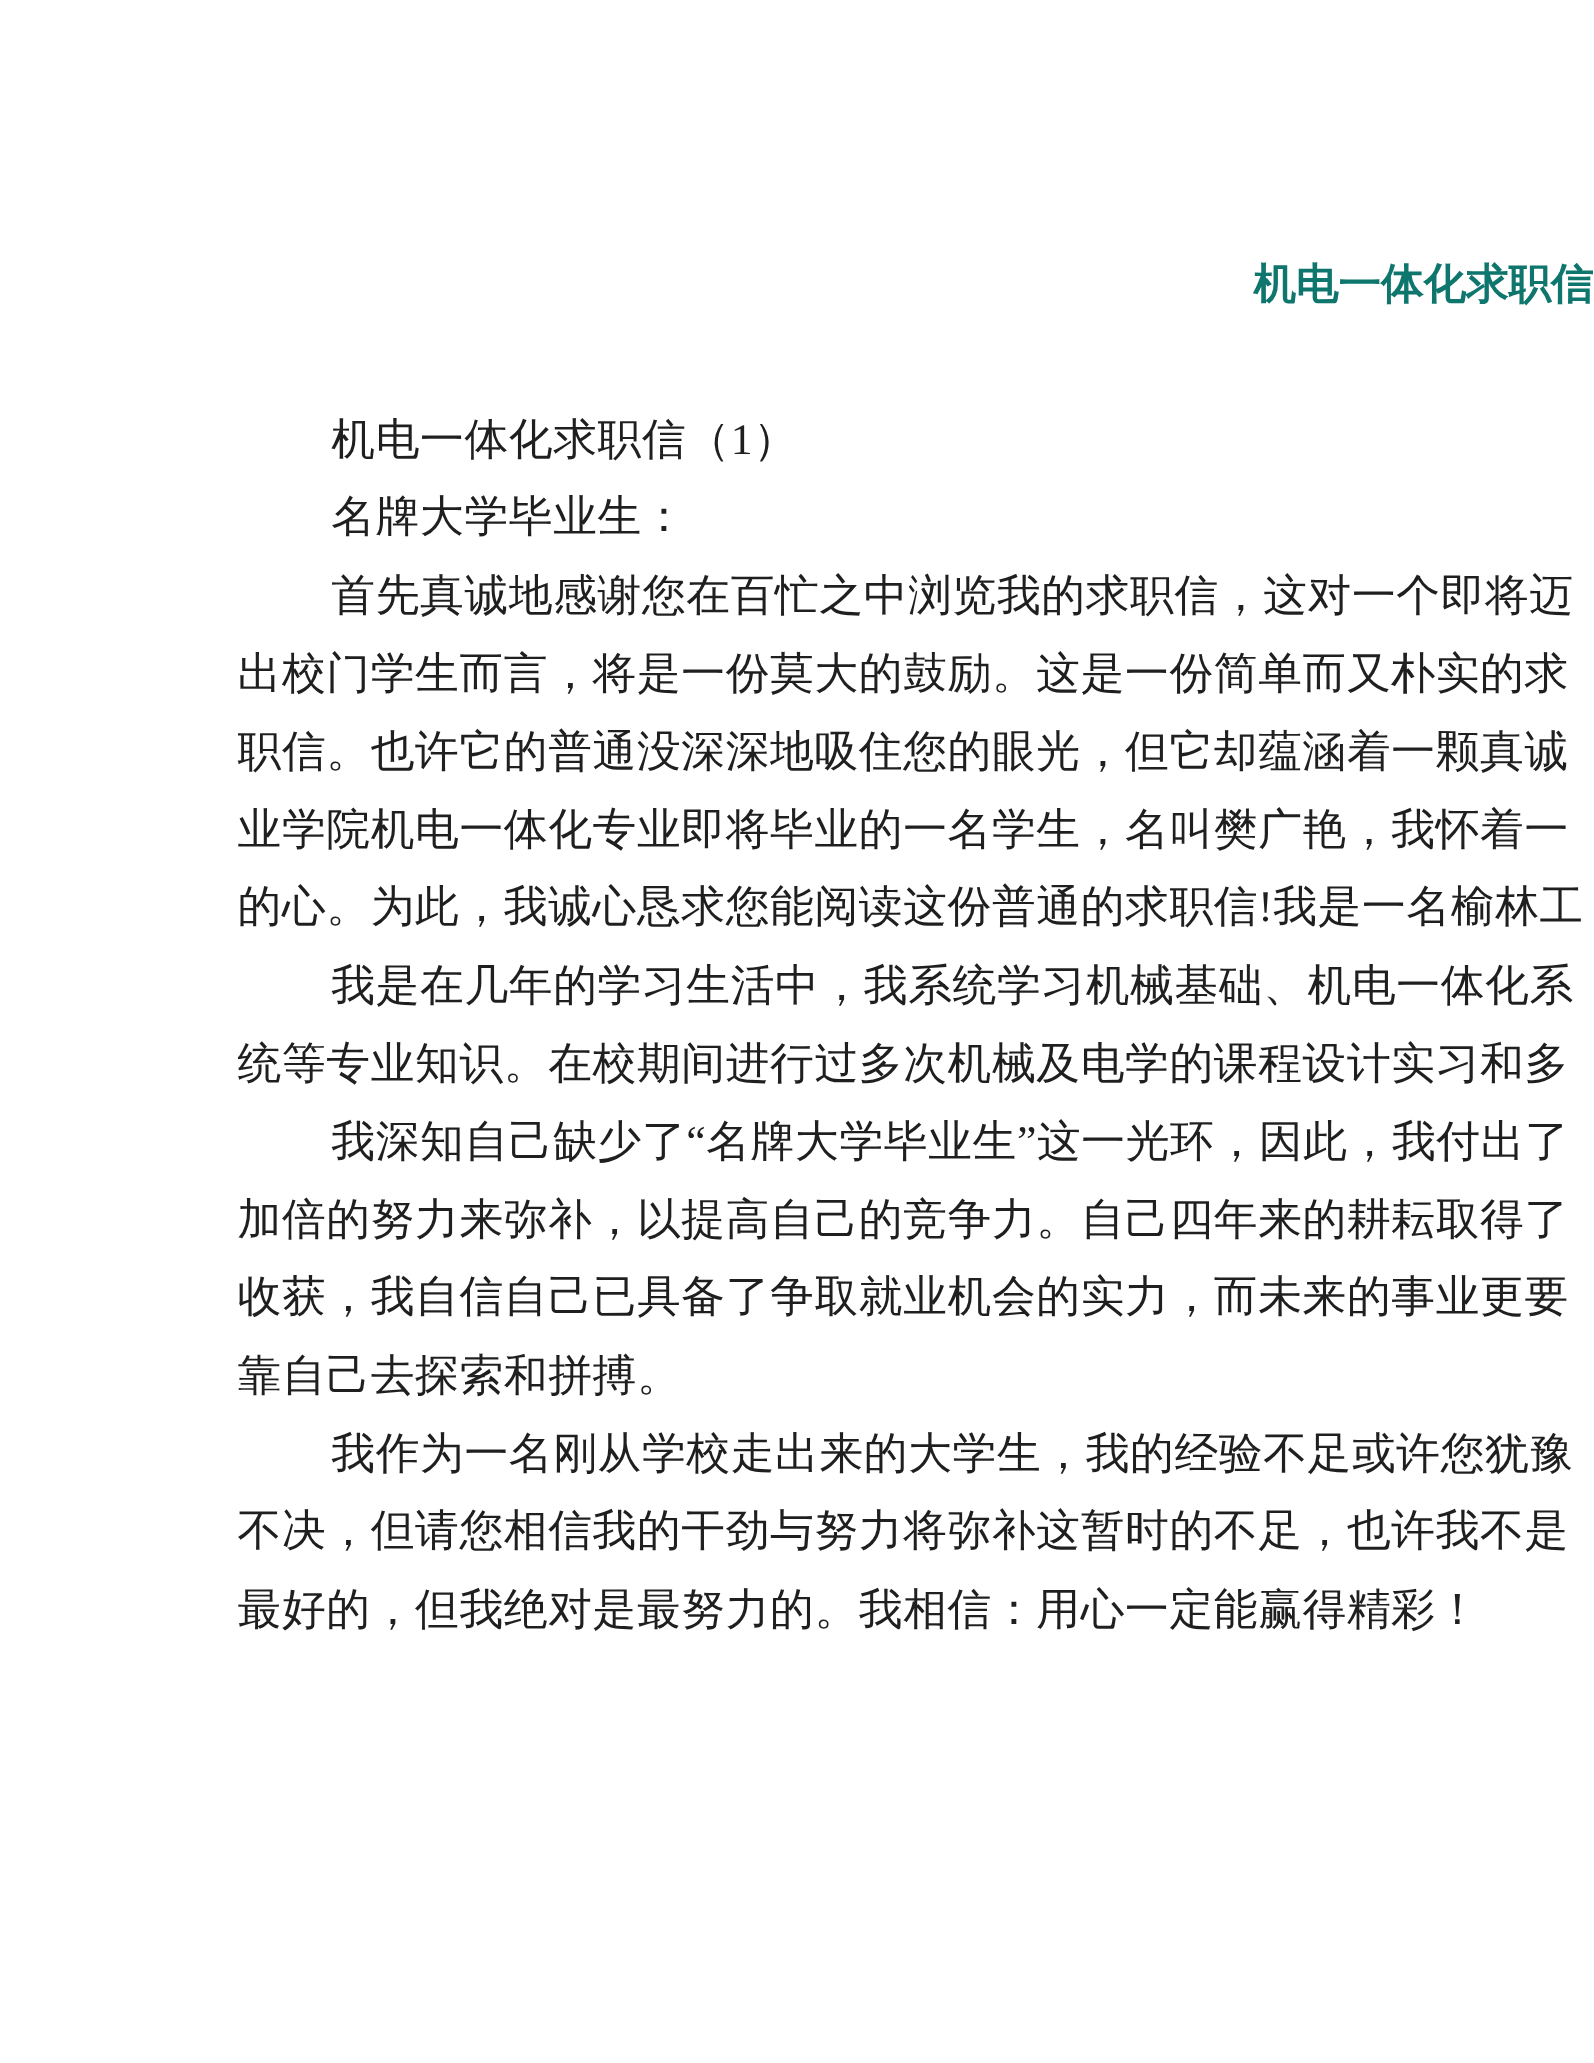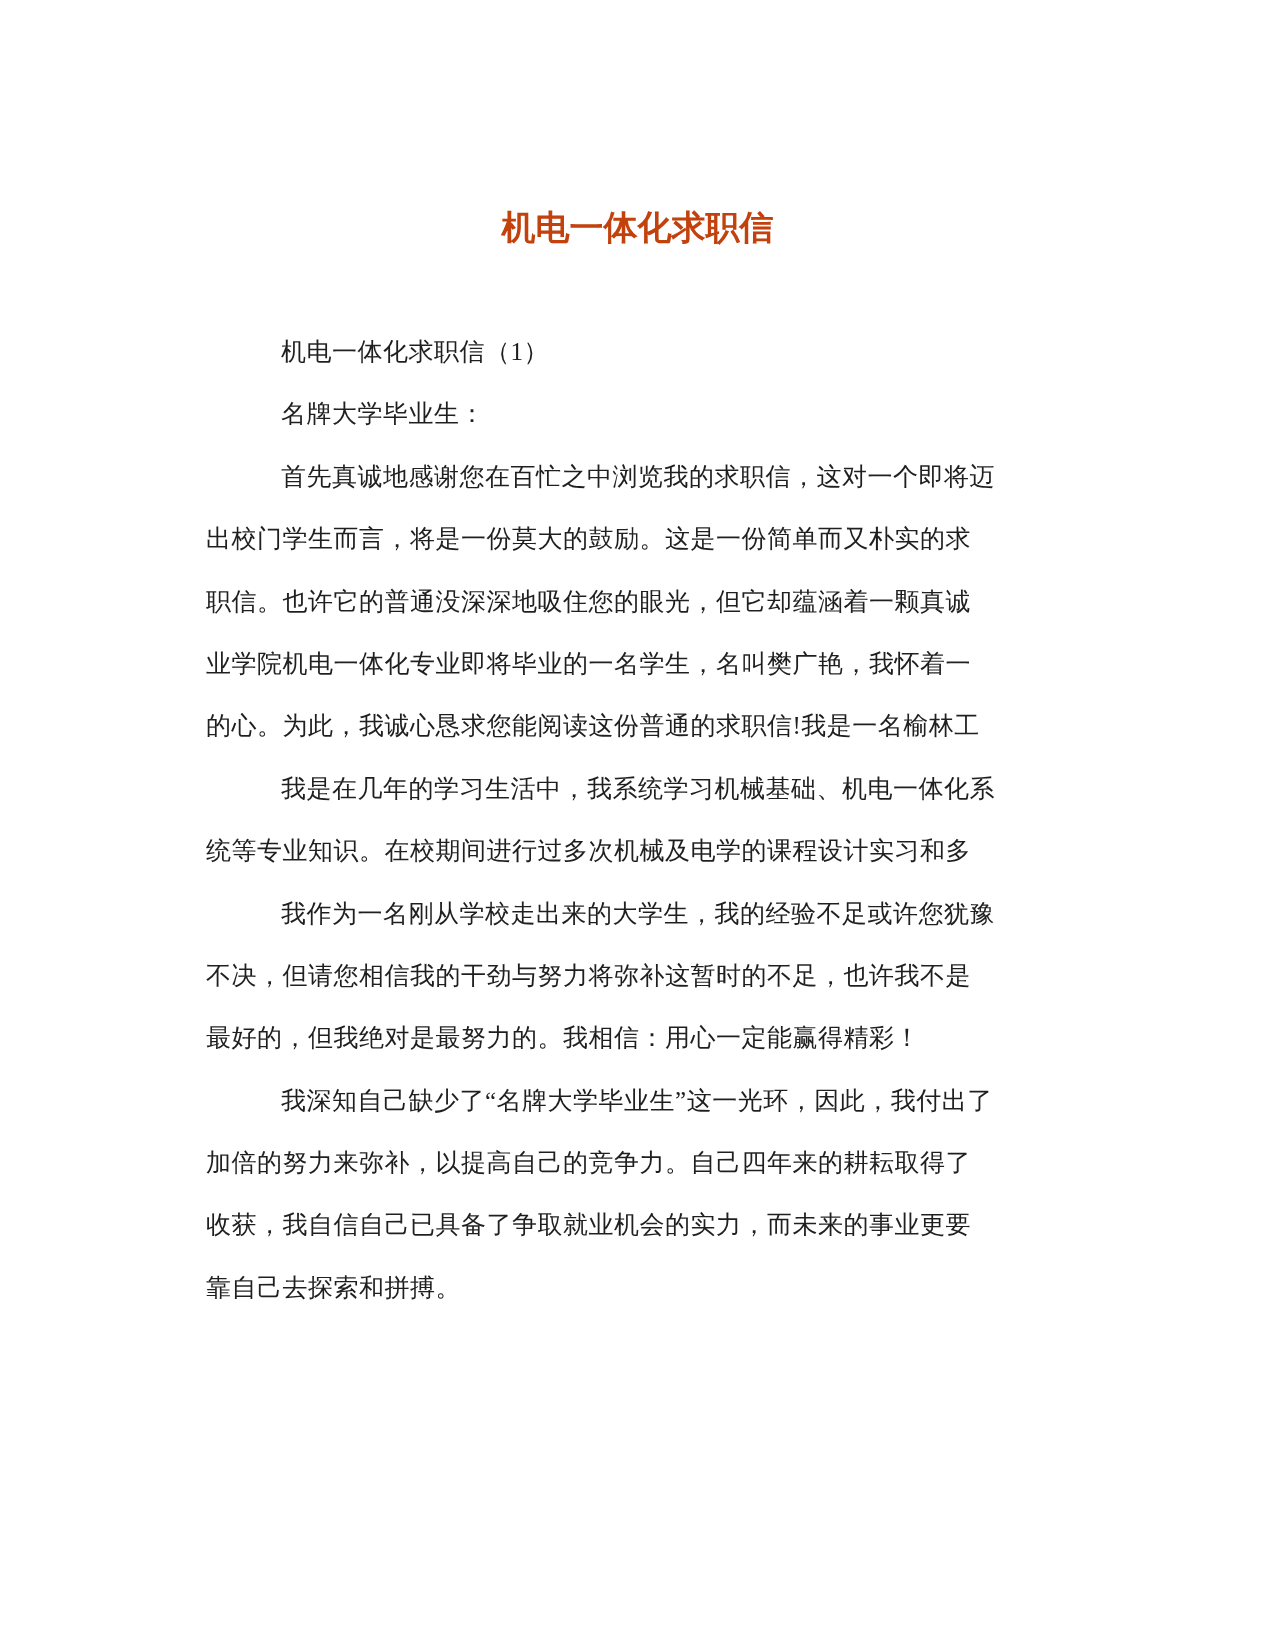--- a/index.html
+++ b/index.html
@@ -19,34 +19,34 @@
     height: 1650px;
     background: #ffffff;
     overflow: hidden;
   }
   .doc-title {
     position: absolute;
     top: 204px;
     left: 0;
     width: 100%;
     margin: 0;
-    text-align: center;
+    text-align: right;
     font-family: "Liberation Sans", "DejaVu Sans", sans-serif;
     font-size: 34px;
     font-weight: bold;
     line-height: 46px;
-    color: #c2410c;
+    color: #0f766e;
     letter-spacing: 0px;
   }
   .doc-body {
     position: absolute;
     top: 321px;
-    left: 206px;
+    left: 190px;
     width: 880px;
-    font-size: 25px;
+    font-size: 35px;
     color: #1f1f1f;
   }
   .para {
     margin: 0;
     padding: 0;
   }
   .line {
     height: 62.4px;
     line-height: 62.4px;
     white-space: nowrap;
@@ -73,24 +73,24 @@
         <div class="line">出校门学生而言，将是一份莫大的鼓励。这是一份简单而又朴实的求</div>
         <div class="line">职信。也许它的普通没深深地吸住您的眼光，但它却蕴涵着一颗真诚</div>
         <div class="line">业学院机电一体化专业即将毕业的一名学生，名叫樊广艳，我怀着一</div>
         <div class="line">的心。为此，我诚心恳求您能阅读这份普通的求职信!我是一名榆林工</div>
       </div>
       <div class="para">
         <div class="line first">我是在几年的学习生活中，我系统学习机械基础、机电一体化系</div>
         <div class="line">统等专业知识。在校期间进行过多次机械及电学的课程设计实习和多</div>
       </div>
       <div class="para">
-        <div class="line first">我作为一名刚从学校走出来的大学生，我的经验不足或许您犹豫</div>
-        <div class="line">不决，但请您相信我的干劲与努力将弥补这暂时的不足，也许我不是</div>
-        <div class="line">最好的，但我绝对是最努力的。我相信：用心一定能赢得精彩！</div>
-      </div>
-      <div class="para">
         <div class="line first">我深知自己缺少了“名牌大学毕业生”这一光环，因此，我付出了</div>
         <div class="line">加倍的努力来弥补，以提高自己的竞争力。自己四年来的耕耘取得了</div>
         <div class="line">收获，我自信自己已具备了争取就业机会的实力，而未来的事业更要</div>
         <div class="line">靠自己去探索和拼搏。</div>
       </div>
+      <div class="para">
+        <div class="line first">我作为一名刚从学校走出来的大学生，我的经验不足或许您犹豫</div>
+        <div class="line">不决，但请您相信我的干劲与努力将弥补这暂时的不足，也许我不是</div>
+        <div class="line">最好的，但我绝对是最努力的。我相信：用心一定能赢得精彩！</div>
+      </div>
     </div>
 </div>
 
 </body></html>

